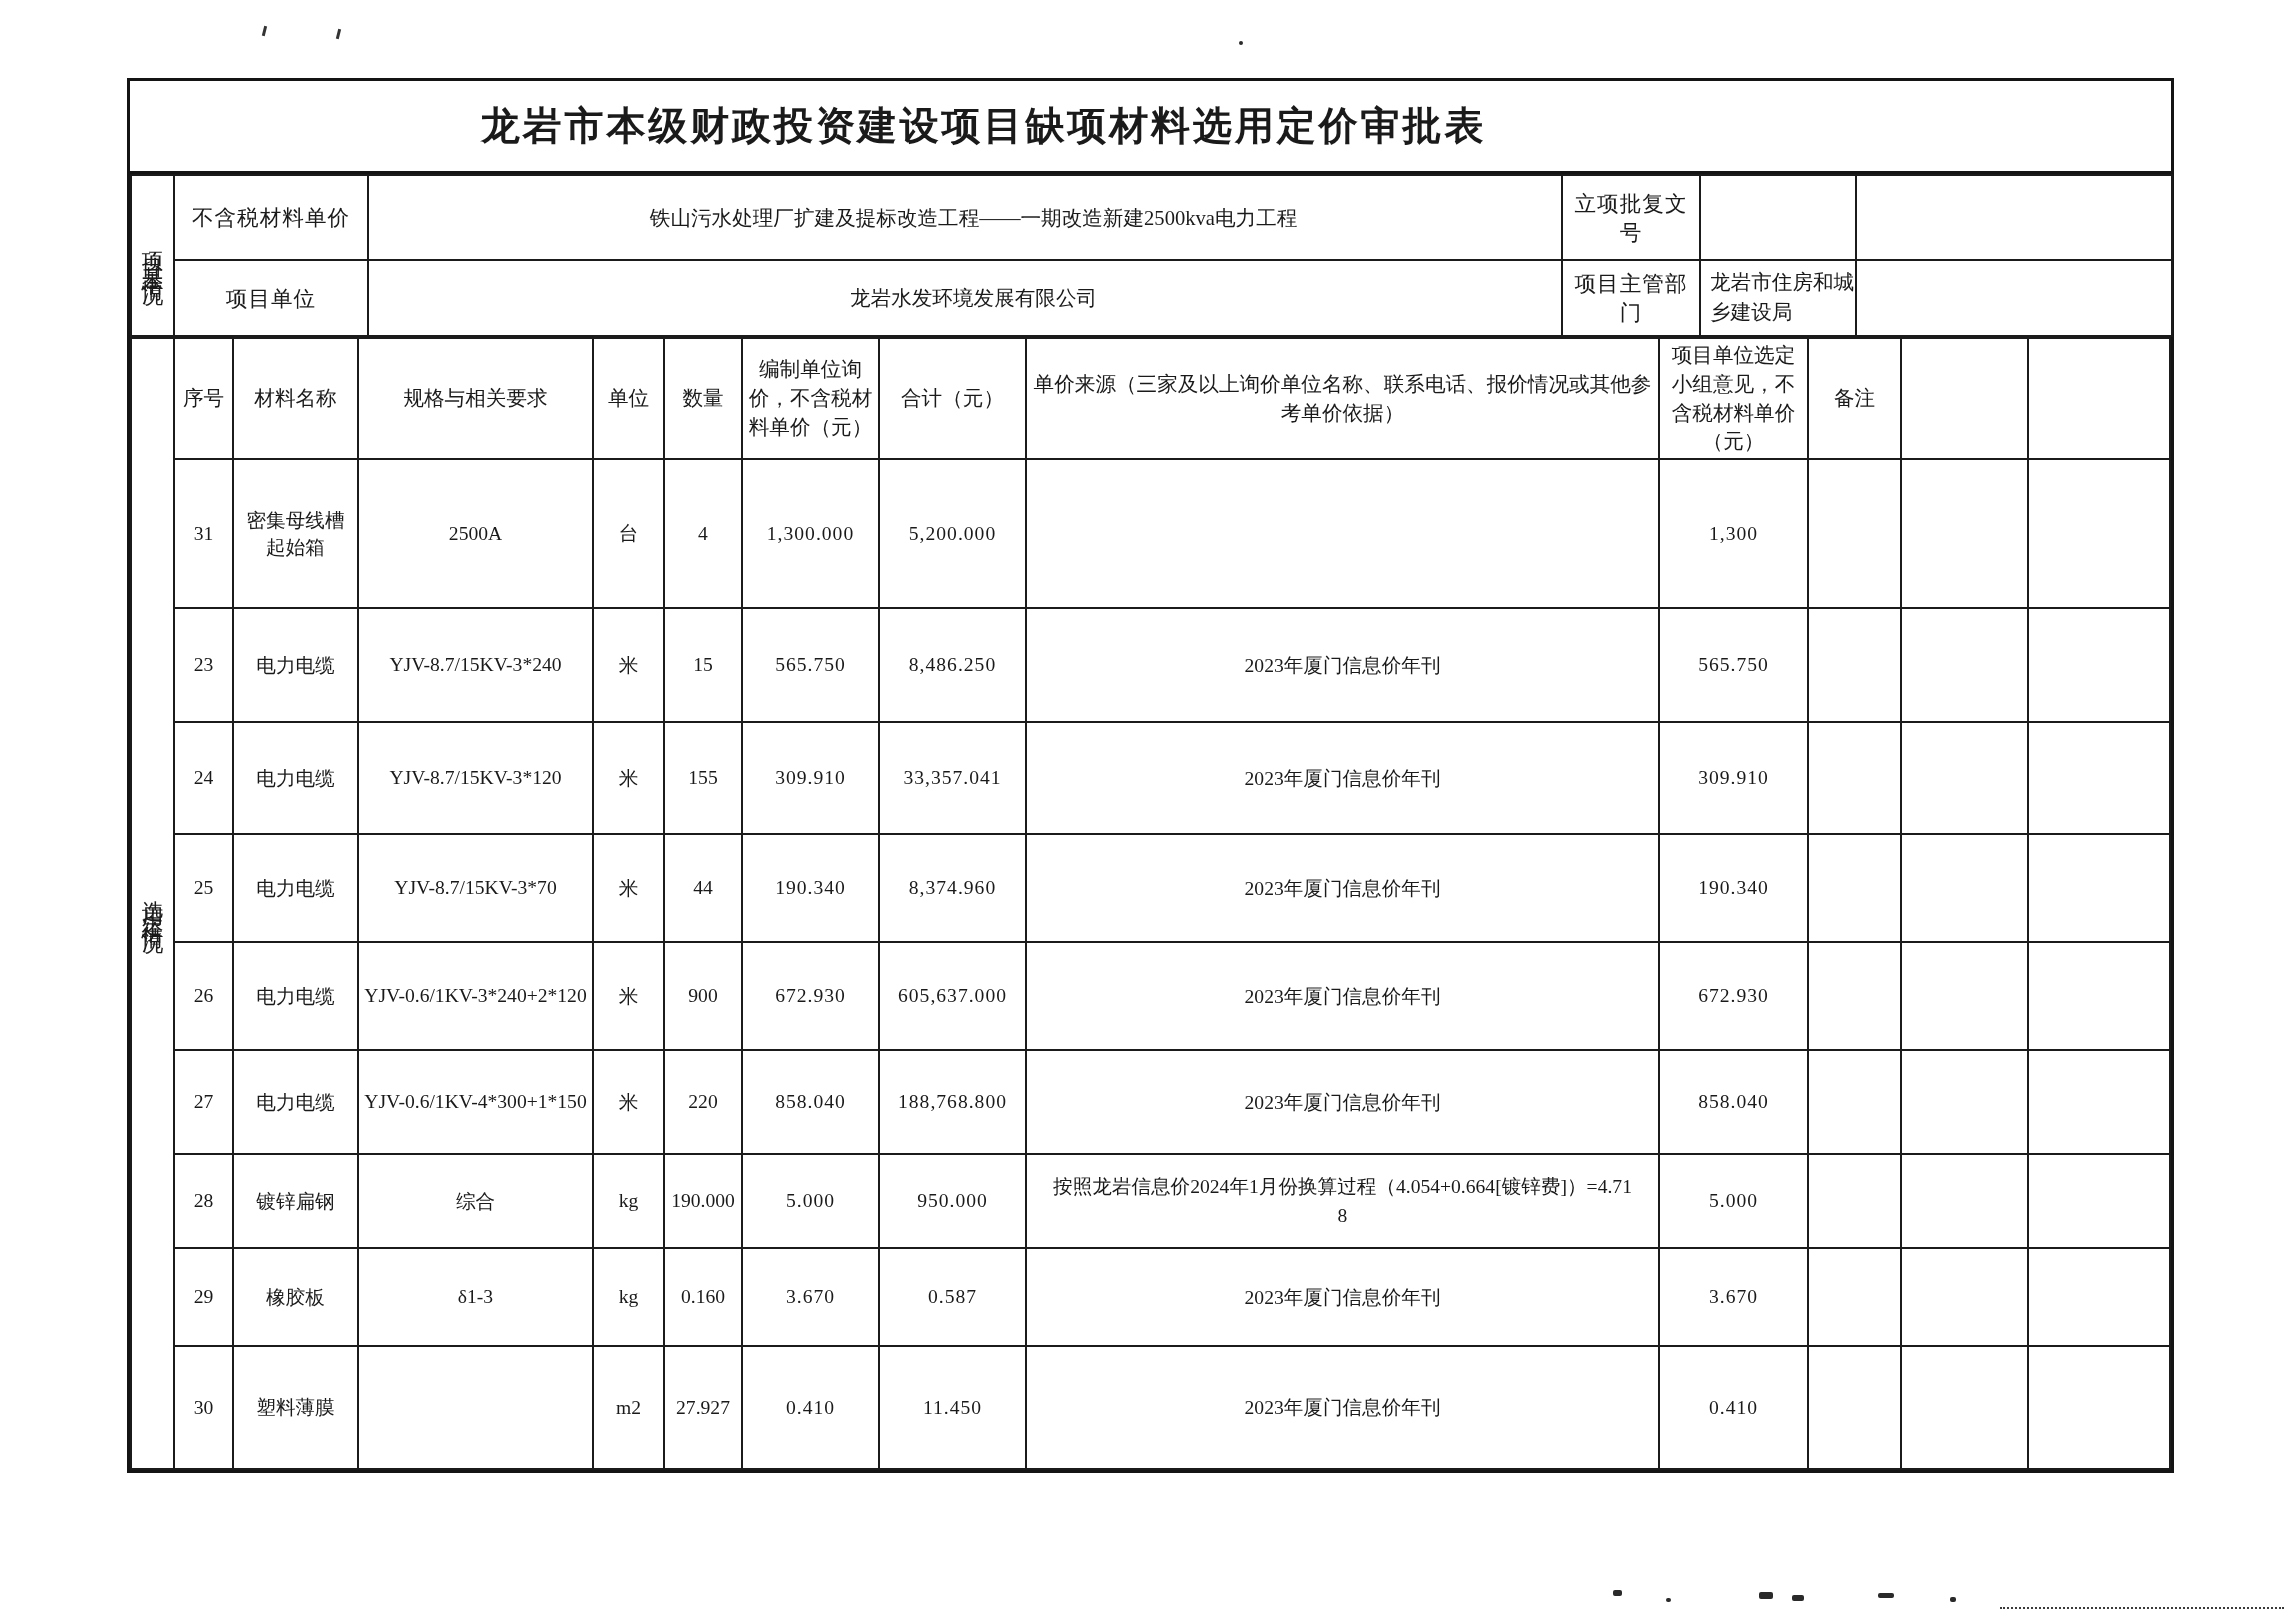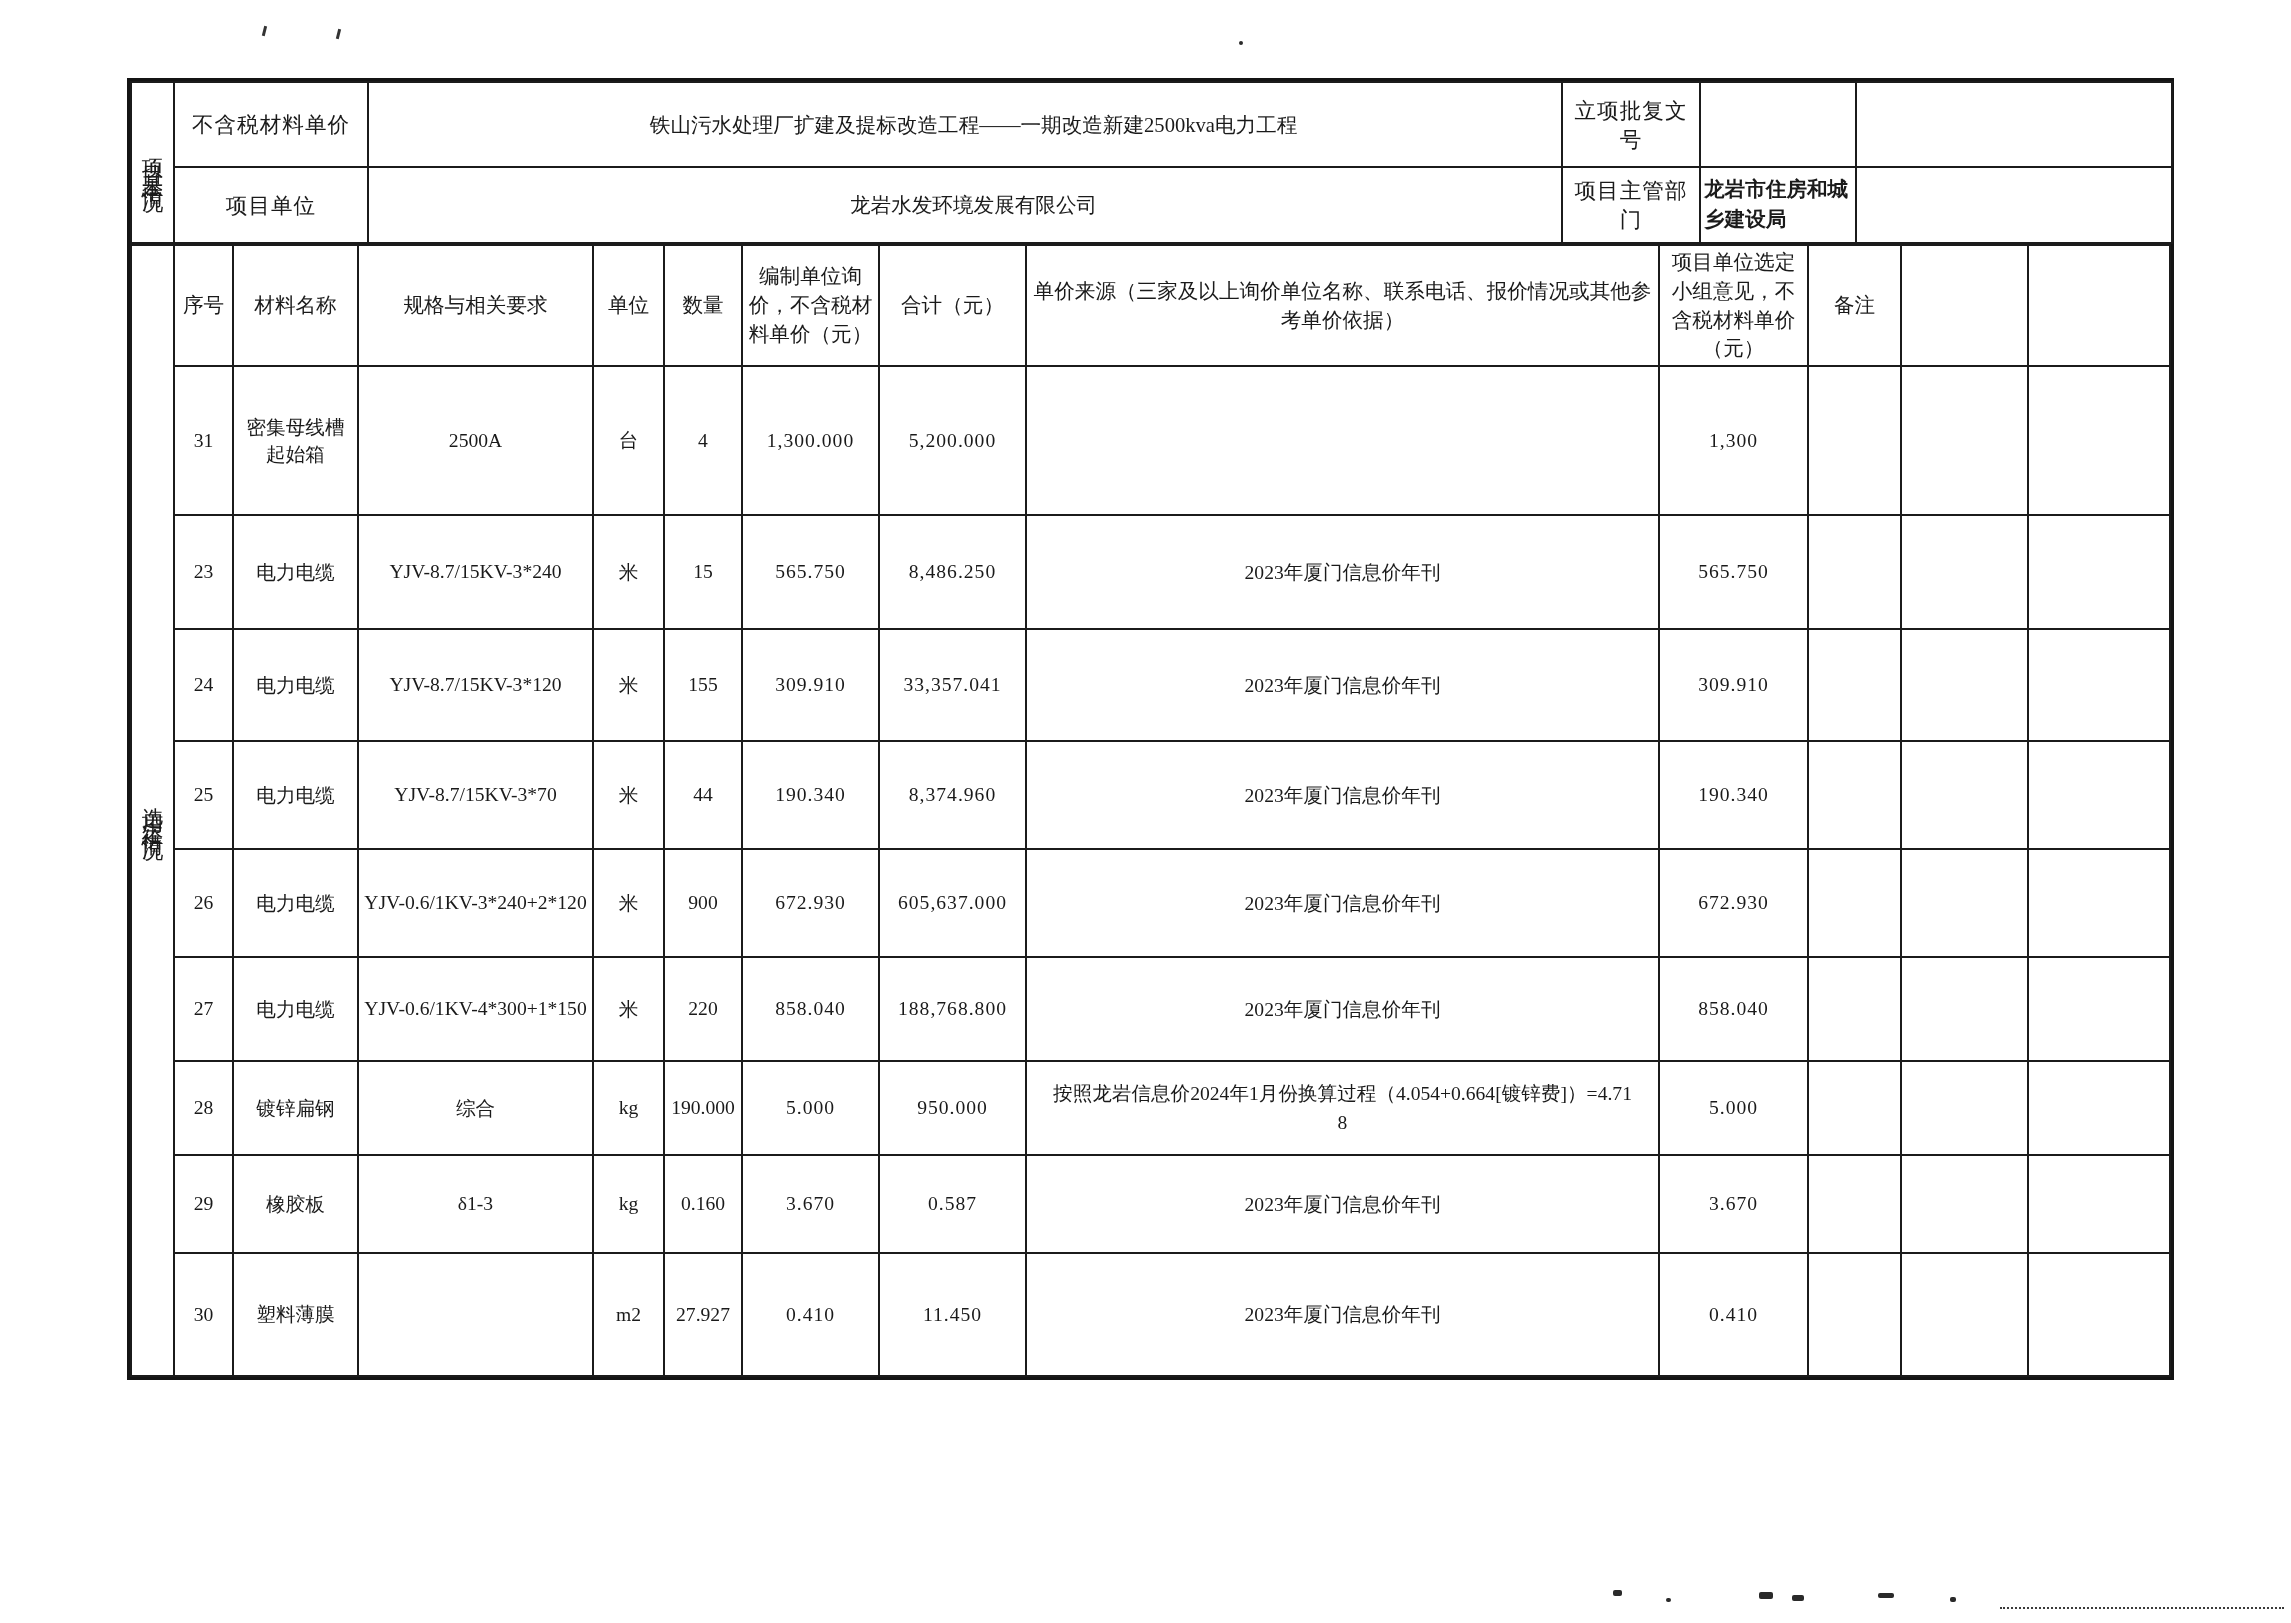--- a/index.html
+++ b/index.html
@@ -44,21 +44,21 @@
     text-orientation:upright;
     font-size:21.6px;
     letter-spacing:6.9px;
     margin:0 auto;
     white-space:nowrap;
   }
   
   .hdr td{font-size:21.6px;}
   .hdr .lbl{letter-spacing:1px;}
   .hdr .val{font-size:20.6px;padding-left:21px;}
-  .hdr .dept-val{text-align:left;padding-left:3px;font-weight:bold;}
+  .hdr .dept-val{text-align:left;padding-left:9px;}
   .hdr .dept-val .wrapbox{width:159px;text-align:left;font-size:20.6px;line-height:1.45;}
   .row-a{height:85px;}
   .row-b{height:76px;}
   
   .main th{font-size:20.6px;line-height:1.4;}
   .main td{font-size:19.6px;}
   .head-row{height:94px;}
   .c-qty{font-size:22.5px;}
   .c-no{font-size:20.6px;}
   .c-spec{white-space:nowrap;}
@@ -78,20 +78,23 @@
   .dotline{position:absolute;border-top:2.9px dotted #3a3a3a;height:0;}
   .tick{position:absolute;background:#333;width:2.9px;height:9.8px;transform:rotate(14deg);}
 </style>
 </head>
 <body>
 
 <div class="page">
 
   <div class="doc">
 
+    <div class="title-bar">
+      <div class="t">龙岩市本级财政投资建设项目缺项材料选用定价审批表</div>
+    </div>
 
     <table class="hdr">
       <colgroup>
         <col style="width:43px">
           <col style="width:194px">
           <col style="width:1194px">
         <col style="width:138px">
           <col style="width:156px">
           <col style="width:316px">
       </colgroup>

